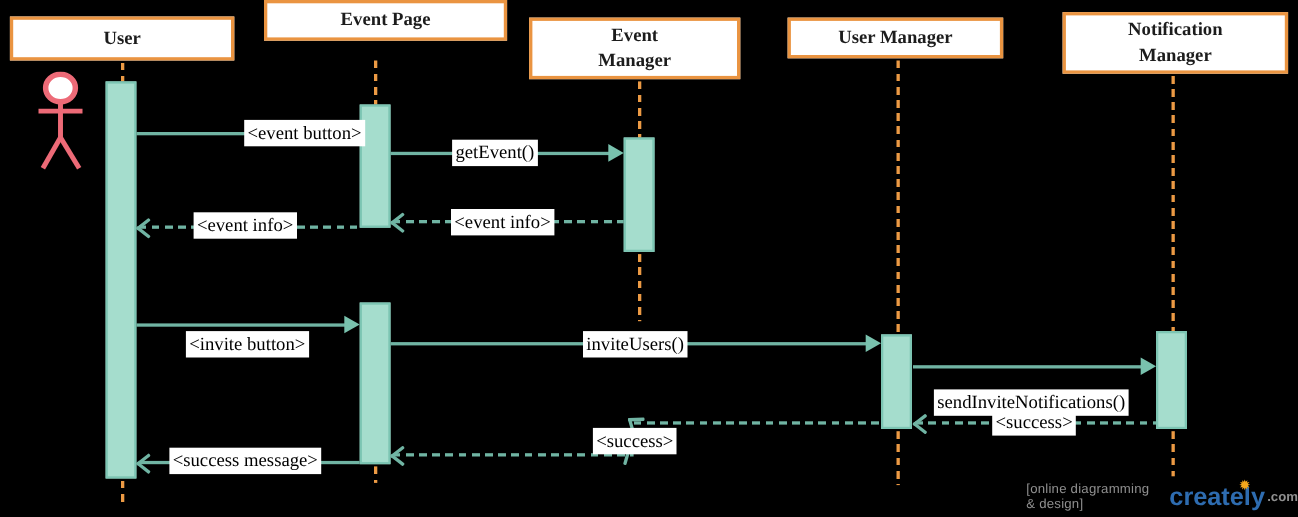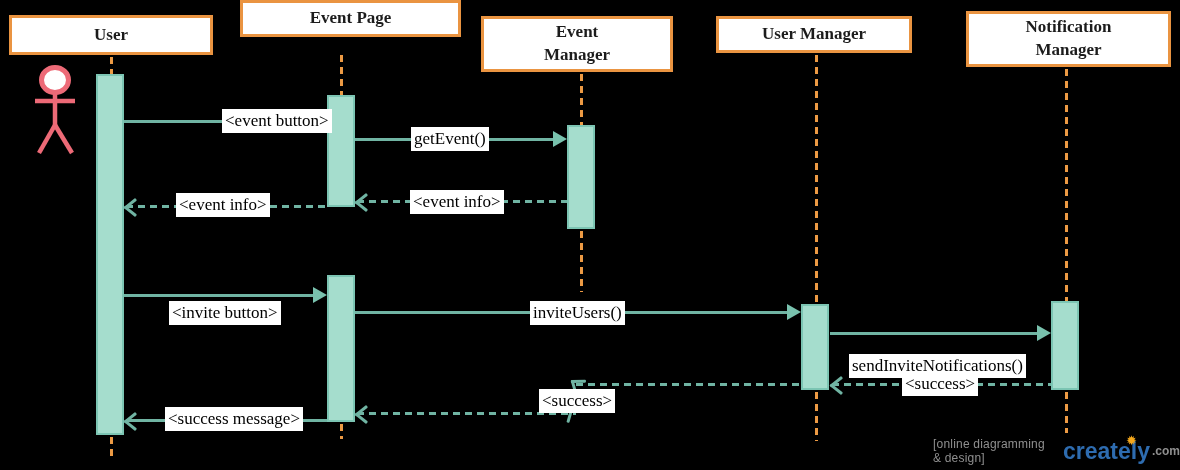--- a/index.html
+++ b/index.html
@@ -162,21 +162,21 @@
     <div class="oarrow left" style="left:570px; top:375px; transform:rotate(36deg);"></div>
     <div class="dline" style="left:357px; top:412px; width:219px;"></div>
     <div class="oarrow right" style="left:558px; top:403px; transform:rotate(-36deg);"></div>
     <div class="oarrow left" style="left:355px; top:404px;"></div>
     <span class="msg-label" style="left:539px; top:389px;">&lt;success&gt;</span>
   </div>
 
   <div>
     <div class="sline" style="left:126px; top:419px; width:201px;"></div>
     <div class="oarrow left" style="left:124px; top:411px;"></div>
-    <span class="msg-label" style="left:165px; top:407px;">&lt;success message&gt;</span>
+    <span class="msg-label" style="left:154px; top:407px;">&lt;success message&gt;</span>
   </div>
 
   <div class="wm">
     <span class="wm-tagline">[online diagramming &amp; design]</span>
     <span class="wm-brand">
       <span>creately</span>
       <span class="wm-sparkle">✹</span>
     </span>
     <span class="wm-tld">.com</span>
   </div>

